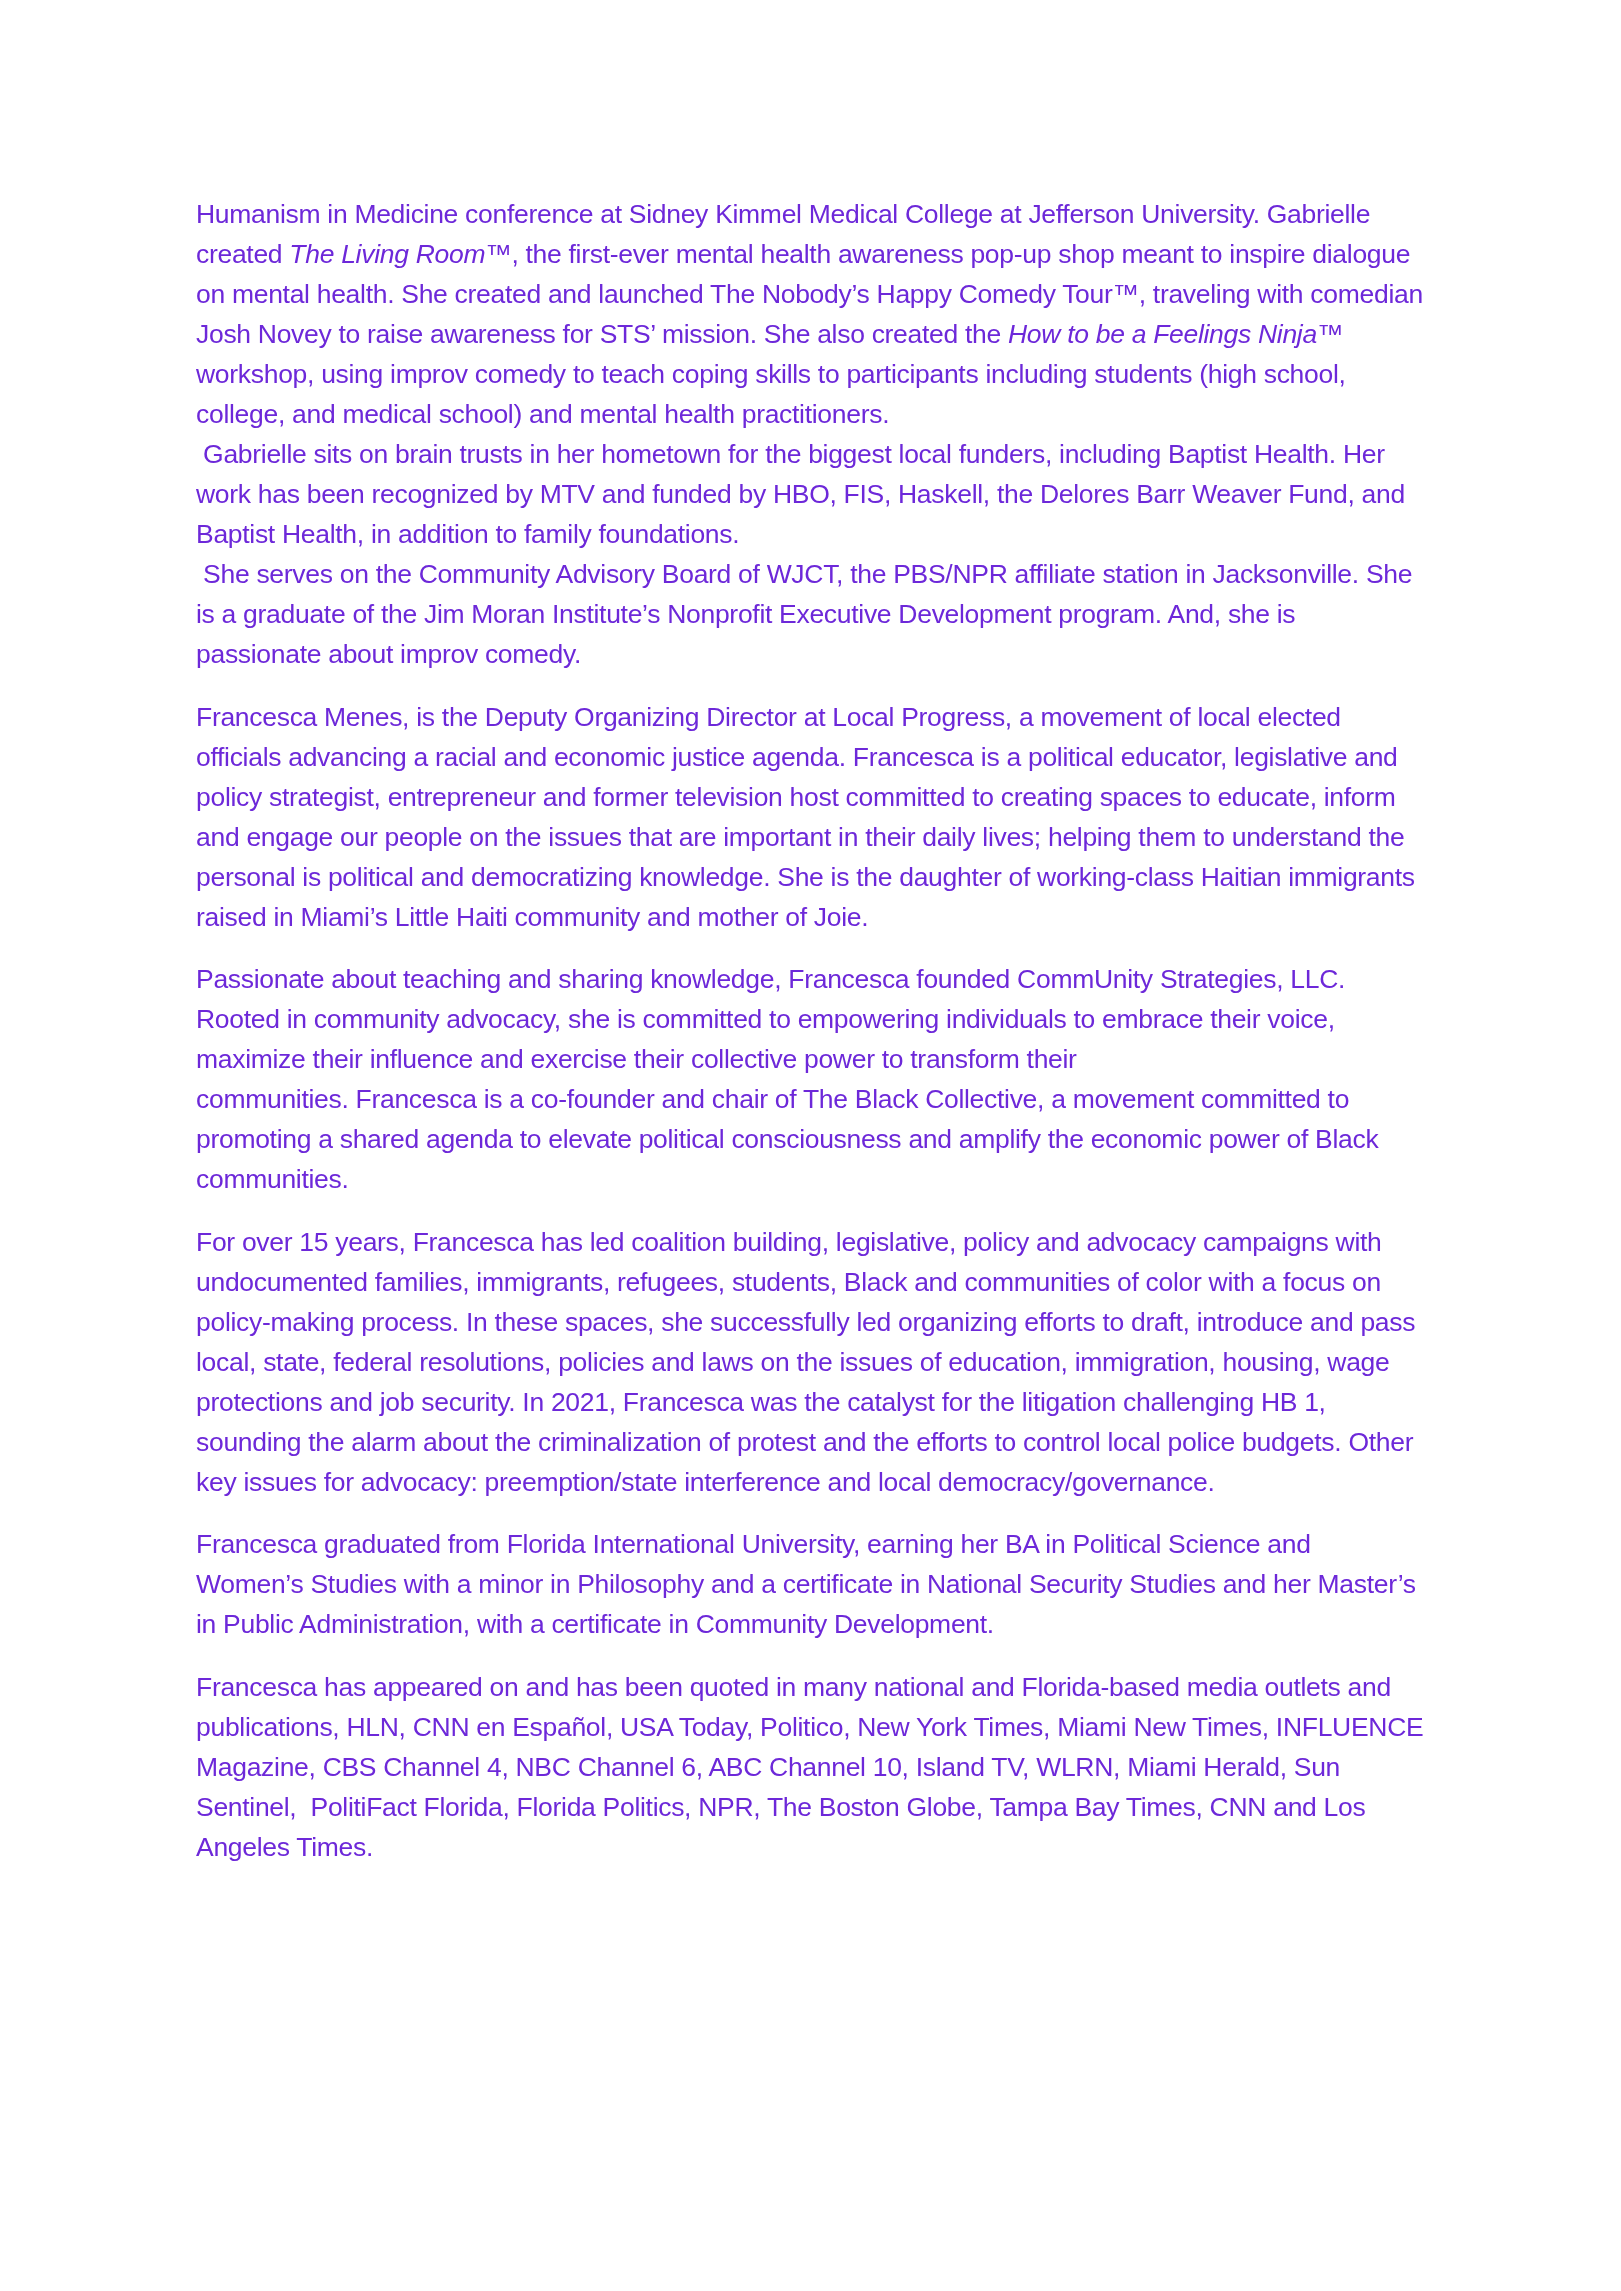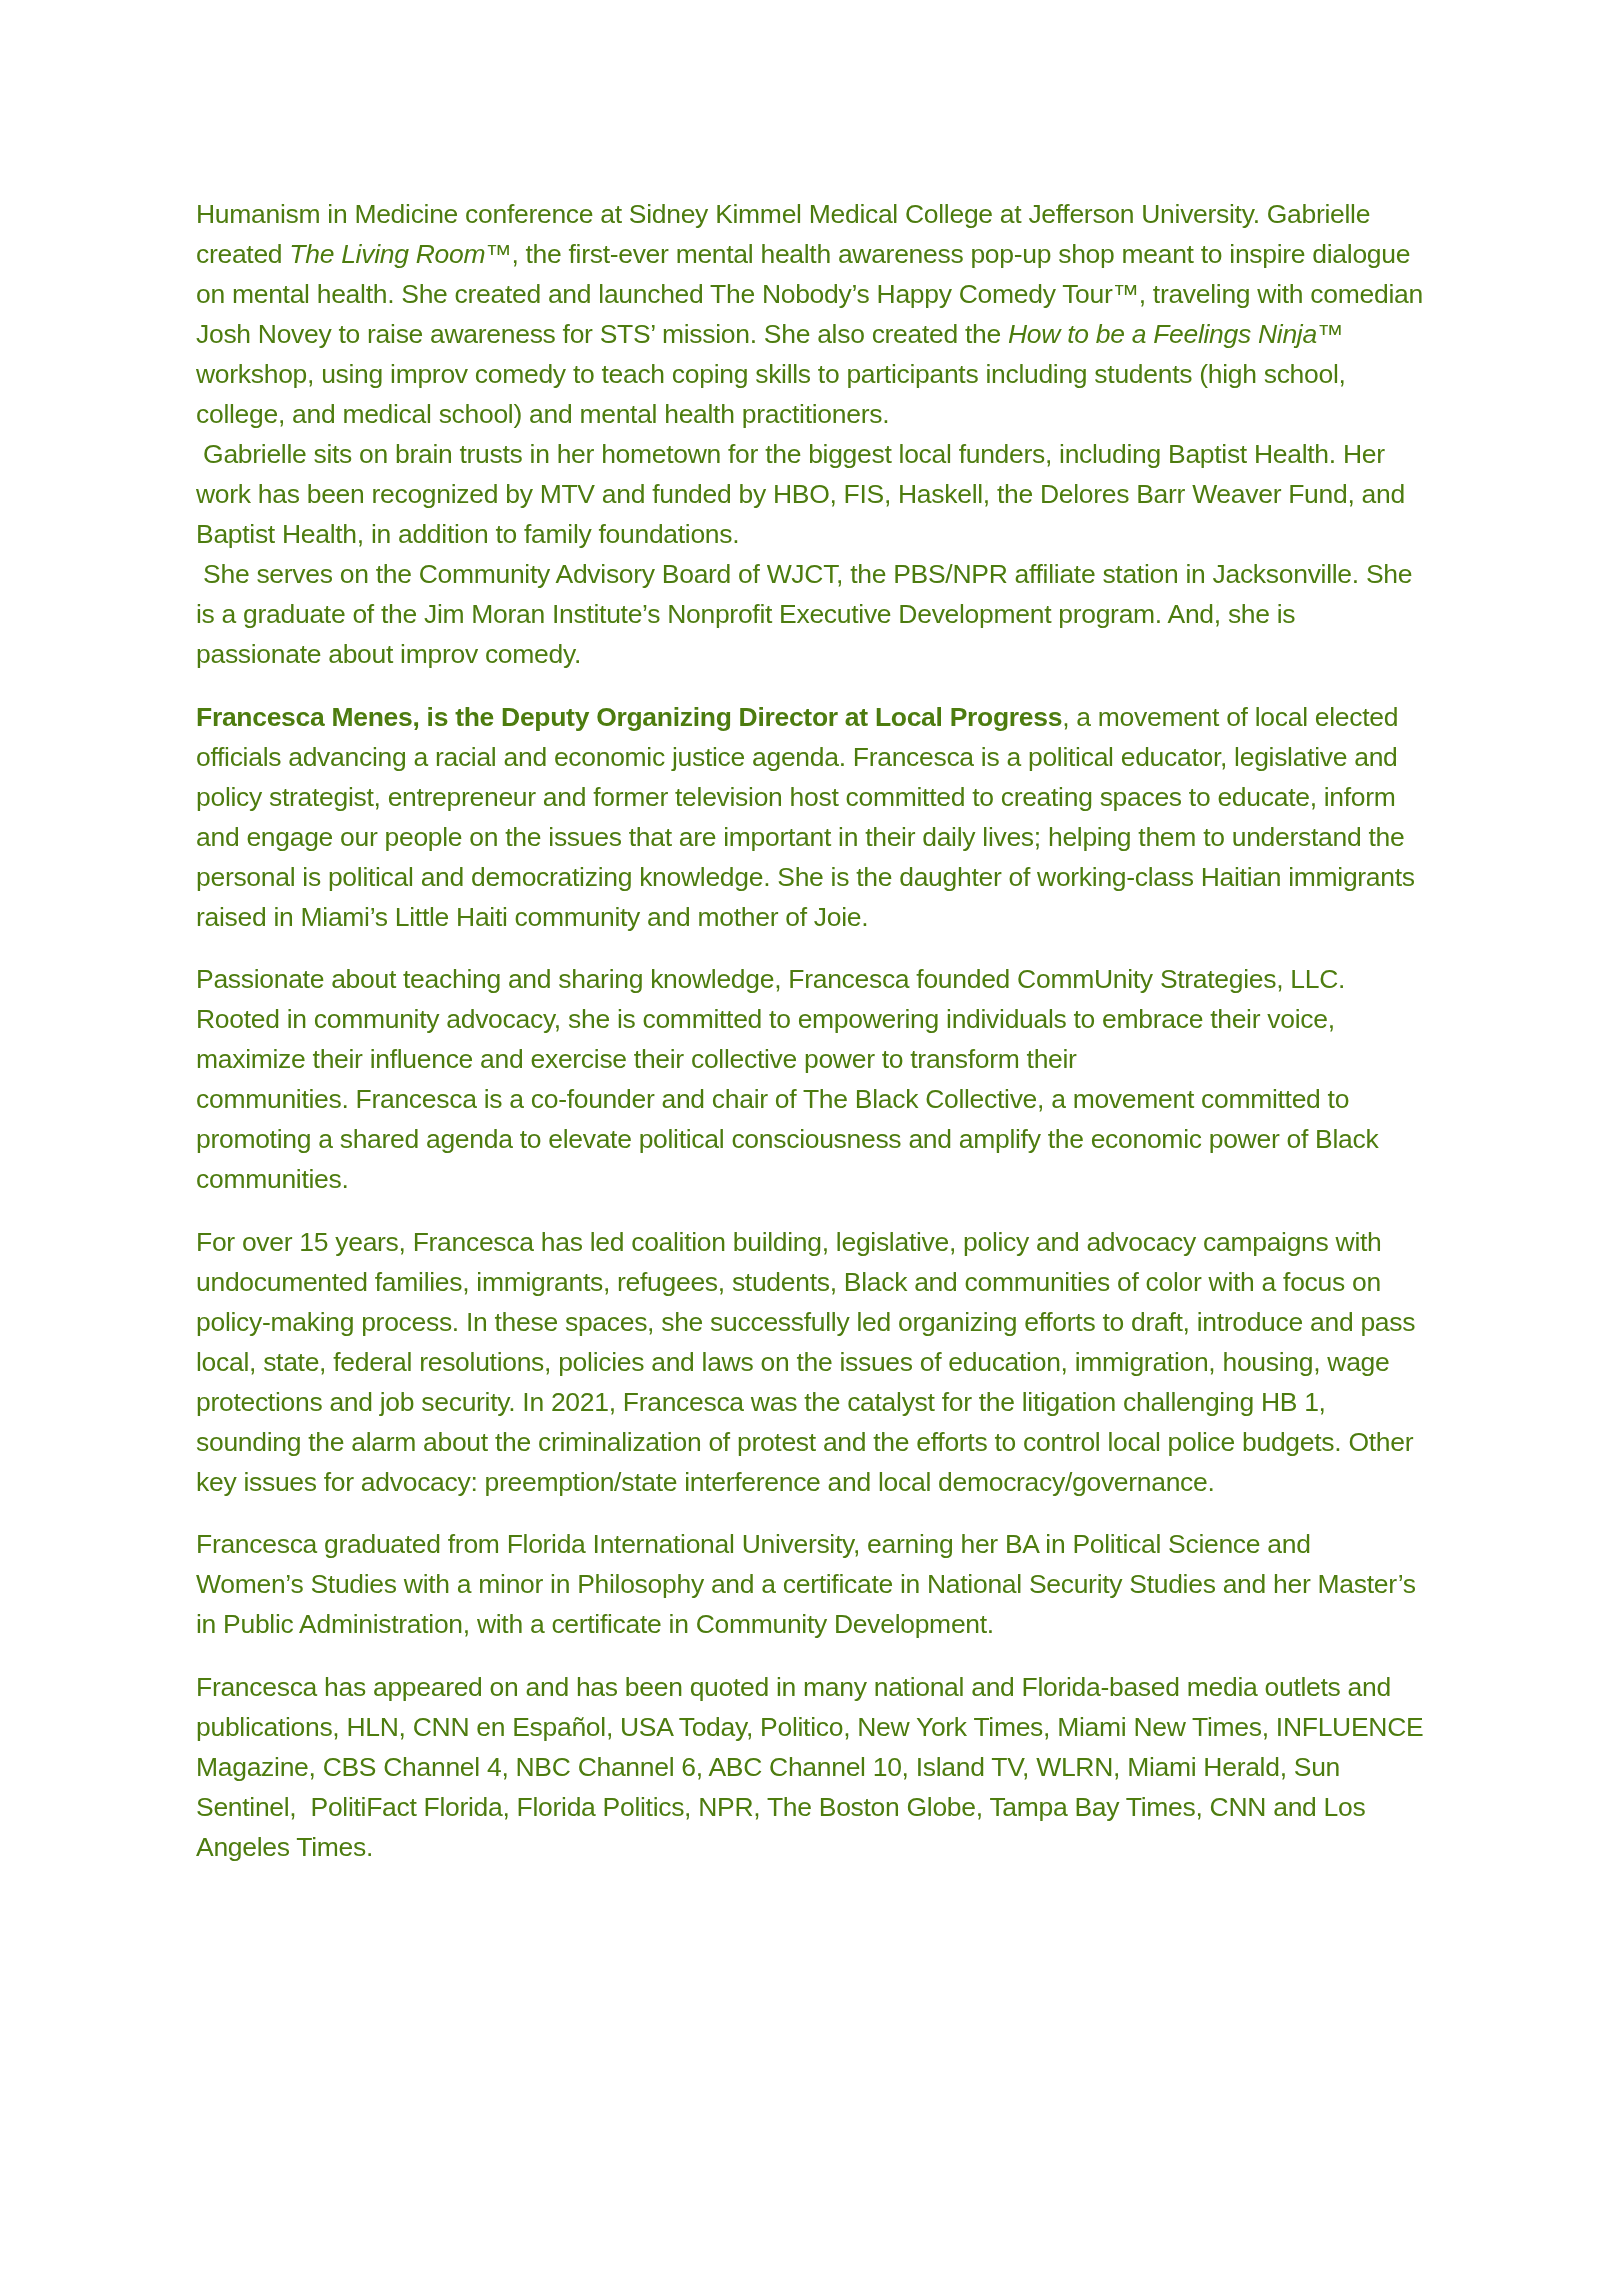--- a/index.html
+++ b/index.html
@@ -22,28 +22,28 @@
     line-height: 40px;
     letter-spacing: -0.3px;
     color: #000000;
     text-align: left;
   }
   p.doc-paragraph {
     margin: 0 0 22.5px 0;
     white-space: pre-wrap;
   }
   .seg-regular { font-weight: normal; font-style: normal; }
-  .seg-bold    { font-weight: bold;   font-style: normal; }
+  .seg-bold    { font-weight: normal;   font-style: normal; }
   .seg-italic  { font-weight: normal; font-style: italic; }
 </style>
 </head>
 <body>
 
 <div class="page" style="background: rgb(255, 255, 255);">
-  <main class="doc-body" id="doc-body" style="color: #4d7c0f;">
+  <main class="doc-body" id="doc-body" style="color: #6d28d9;">
       <p class="doc-paragraph"><span class="seg-regular">Humanism in Medicine conference at Sidney Kimmel Medical College at Jefferson University. Gabrielle created </span><span class="seg-italic">The Living Room™</span><span class="seg-regular">, the first-ever mental health awareness pop-up shop meant to inspire dialogue on mental health. She created and launched The Nobody’s Happy Comedy Tour™, traveling with comedian Josh Novey to raise awareness for STS’ mission. She also created the </span><span class="seg-italic">How to be a Feelings Ninja™</span><span class="seg-regular"> workshop, using improv comedy to teach coping skills to participants including students (high school, college, and medical school) and mental health practitioners.</span><br><span class="seg-regular"> Gabrielle sits on brain trusts in her hometown for the biggest local funders, including Baptist Health. Her work has been recognized by MTV and funded by HBO, FIS, Haskell, the Delores Barr Weaver Fund, and Baptist Health, in addition to family foundations.</span><br><span class="seg-regular"> She serves on the Community Advisory Board of WJCT, the PBS/NPR affiliate station in Jacksonville. She is a graduate of the Jim Moran Institute’s Nonprofit Executive Development program. And, she is passionate about improv comedy.</span></p>
       <p class="doc-paragraph"><span class="seg-bold">Francesca Menes, is the Deputy Organizing Director at Local Progress</span><span class="seg-regular">, a movement of local elected officials advancing a racial and economic justice agenda. Francesca is a political educator, legislative and policy strategist, entrepreneur and former television host committed to creating spaces to educate, inform and engage our people on the issues that are important in their daily lives; helping them to understand the personal is political and democratizing knowledge. She is the daughter of working-class Haitian immigrants raised in Miami’s Little Haiti community and mother of Joie.</span></p>
       <p class="doc-paragraph"><span class="seg-regular">Passionate about teaching and sharing knowledge, Francesca founded CommUnity Strategies, LLC. Rooted in community advocacy, she is committed to empowering individuals to embrace their voice, maximize their influence and exercise their collective power to transform their</span><br><span class="seg-regular">communities. Francesca is a co-founder and chair of The Black Collective, a movement committed to promoting a shared agenda to elevate political consciousness and amplify the economic power of Black communities.</span></p>
       <p class="doc-paragraph"><span class="seg-regular">For over 15 years, Francesca has led coalition building, legislative, policy and advocacy campaigns with undocumented families, immigrants, refugees, students, Black and communities of color with a focus on policy-making process. In these spaces, she successfully led organizing efforts to draft, introduce and pass local, state, federal resolutions, policies and laws on the issues of education, immigration, housing, wage protections and job security. In 2021, Francesca was the catalyst for the litigation challenging HB 1, sounding the alarm about the criminalization of protest and the efforts to control local police budgets. Other key issues for advocacy: preemption/state interference and local democracy/governance.</span></p>
       <p class="doc-paragraph"><span class="seg-regular">Francesca graduated from Florida International University, earning her BA in Political Science and Women’s Studies with a minor in Philosophy and a certificate in National Security Studies and her Master’s in Public Administration, with a certificate in Community Development.</span></p>
       <p class="doc-paragraph"><span class="seg-regular">Francesca has appeared on and has been quoted in many national and Florida-based media outlets and publications, HLN, CNN en Español, USA Today, Politico, New York Times, Miami New Times, INFLUENCE Magazine, CBS Channel 4, NBC Channel 6, ABC Channel 10, Island TV, WLRN, Miami Herald, Sun Sentinel,  PolitiFact Florida, Florida Politics, NPR, The Boston Globe, Tampa Bay Times, CNN and Los Angeles Times.</span></p>
     </main>
 </div>
 
 

